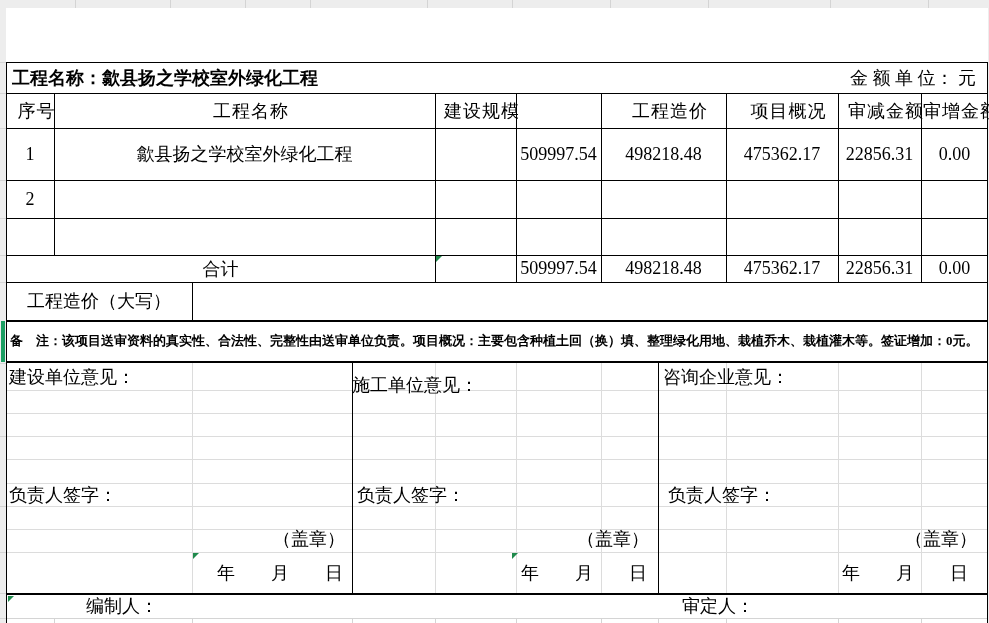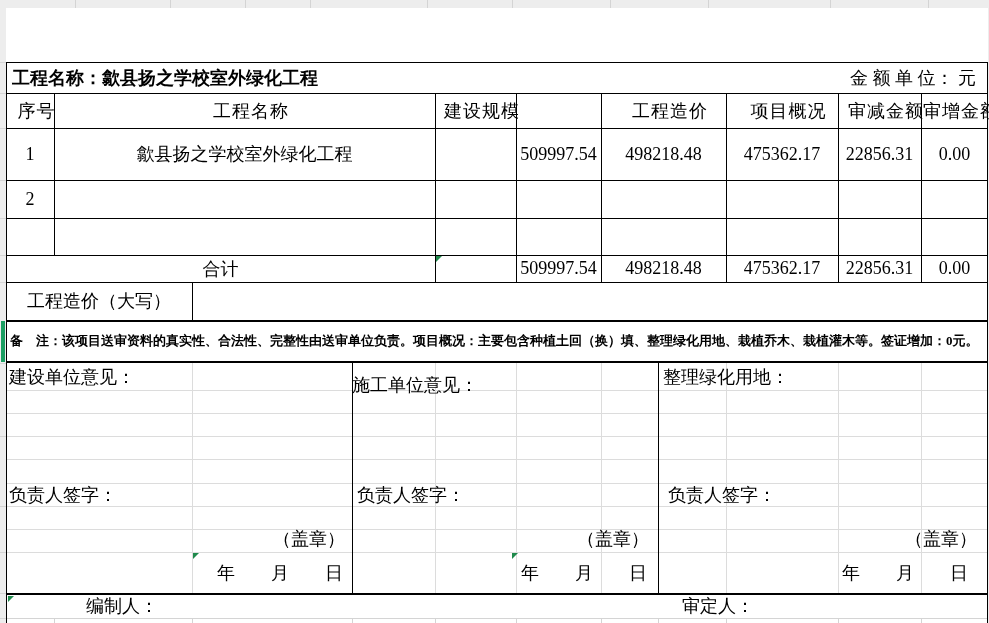--- a/index.html
+++ b/index.html
@@ -160,21 +160,21 @@
     <div class="cell lft" style="left:0;top:358px;width:346px;height:22px;padding-left:3px;">建设单位意见：</div>
     <div class="cell lft" style="left:0;top:475px;width:346px;height:24px;padding-left:3px;">负责人签字：</div>
     <div class="cell rgt" style="left:0;top:519px;width:346px;height:24px;padding-right:7px;">（盖章）</div>
     <div class="cell rgt" style="left:0;top:545px;width:346px;height:40px;padding-right:9px;">年　　月　　日</div>
 
     <div class="cell lft" style="left:346px;top:358px;width:306px;height:22px;margin-top:8px;">施工单位意见：</div>
     <div class="cell lft" style="left:346px;top:475px;width:306px;height:24px;padding-left:5px;">负责人签字：</div>
     <div class="cell rgt" style="left:346px;top:519px;width:306px;height:24px;padding-right:9px;">（盖章）</div>
     <div class="cell rgt" style="left:346px;top:545px;width:306px;height:40px;padding-right:11px;">年　　月　　日</div>
 
-    <div class="cell lft" style="left:652px;top:358px;width:330px;height:22px;padding-left:5px;">整理绿化用地：</div>
+    <div class="cell lft" style="left:652px;top:358px;width:330px;height:22px;padding-left:5px;">咨询企业意见：</div>
     <div class="cell lft" style="left:652px;top:475px;width:330px;height:24px;padding-left:10px;">负责人签字：</div>
     <div class="cell rgt" style="left:652px;top:519px;width:330px;height:24px;padding-right:11px;">（盖章）</div>
     <div class="cell rgt" style="left:652px;top:545px;width:330px;height:40px;padding-right:20px;">年　　月　　日</div>
 
     <div class="cell lft" style="left:80px;top:585px;width:220px;height:25px;">编制人：</div>
     <div class="cell lft" style="left:676px;top:585px;width:220px;height:25px;">审定人：</div>
 
     <div class="tri" style="left:430px;top:248px;"></div>
     <div class="tri" style="left:187px;top:545px;"></div>
     <div class="tri" style="left:506px;top:545px;"></div>

